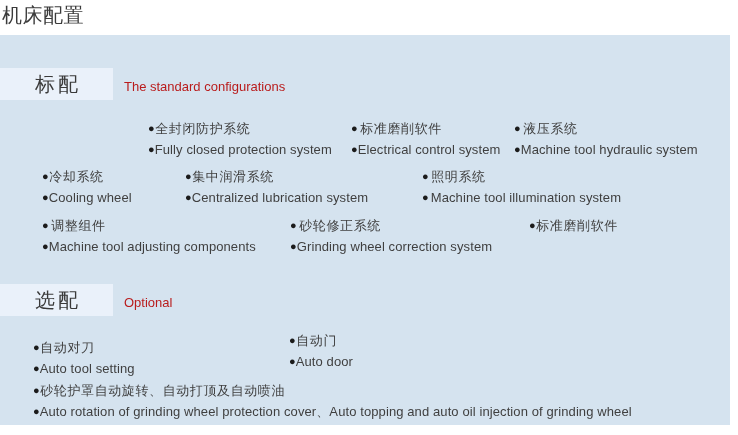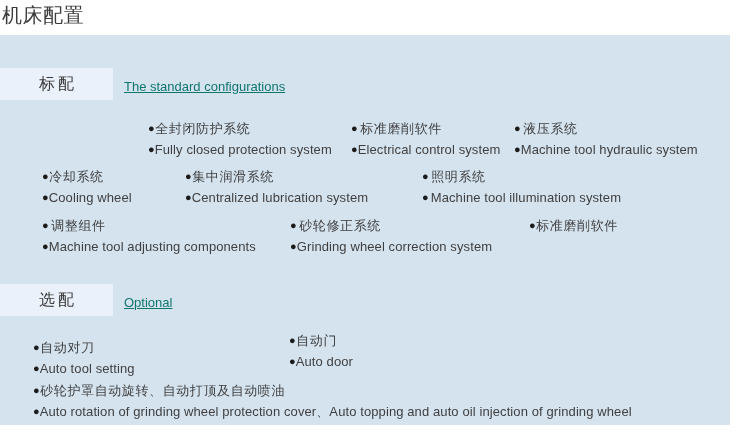--- a/index.html
+++ b/index.html
@@ -60,35 +60,34 @@
     background: #eaf1fa;
   }
   .section-tag-label {
     position: absolute;
     left: 0;
     top: 0;
     width: 113px;
     height: 32px;
     line-height: 32px;
     text-align: center;
-    font-size: 16px;
+    font-size: 20px;
     color: #3a3a3a;
     letter-spacing: 3px;
     text-indent: 3px;
   }
   .section-caption {
     position: absolute;
     left: 124px;
     top: 0;
     height: 32px;
     line-height: 38px;
     font-size: 13px;
-    color: #0f766e;
-    white-space: nowrap;
-    text-decoration: underline;
+    color: #b91c1c;
+    white-space: nowrap;
   }
 
   
   .item-row {
     position: absolute;
     left: 0;
     width: 730px;
     height: 44px;
   }
   .item {

